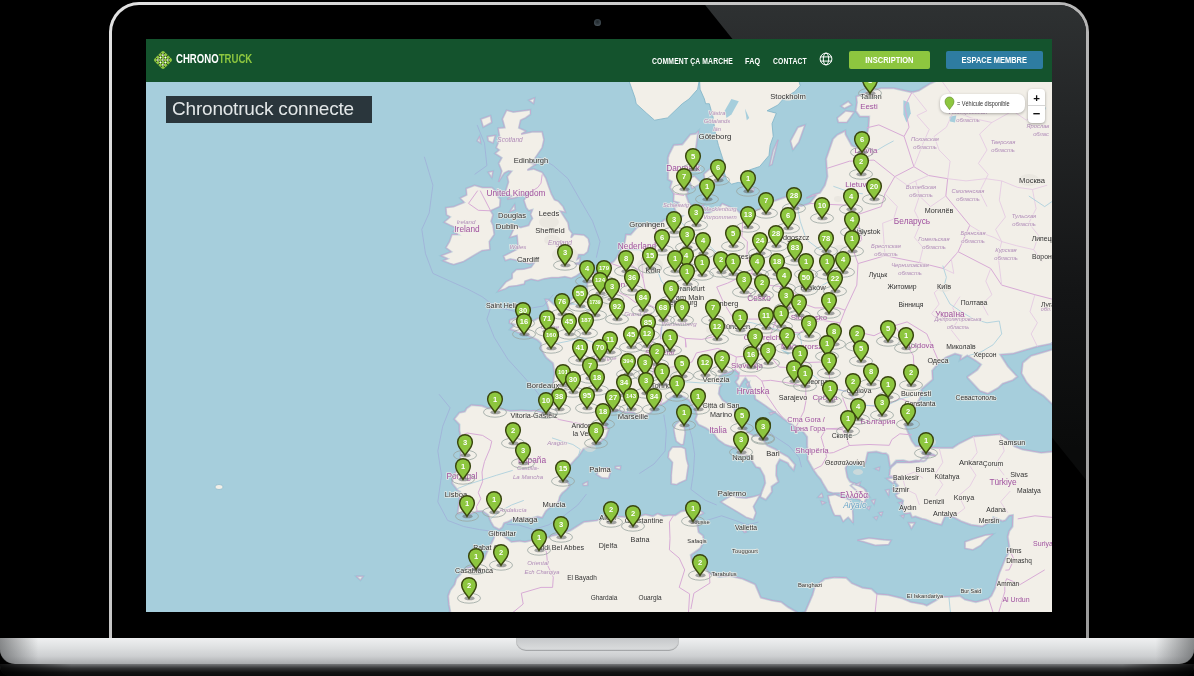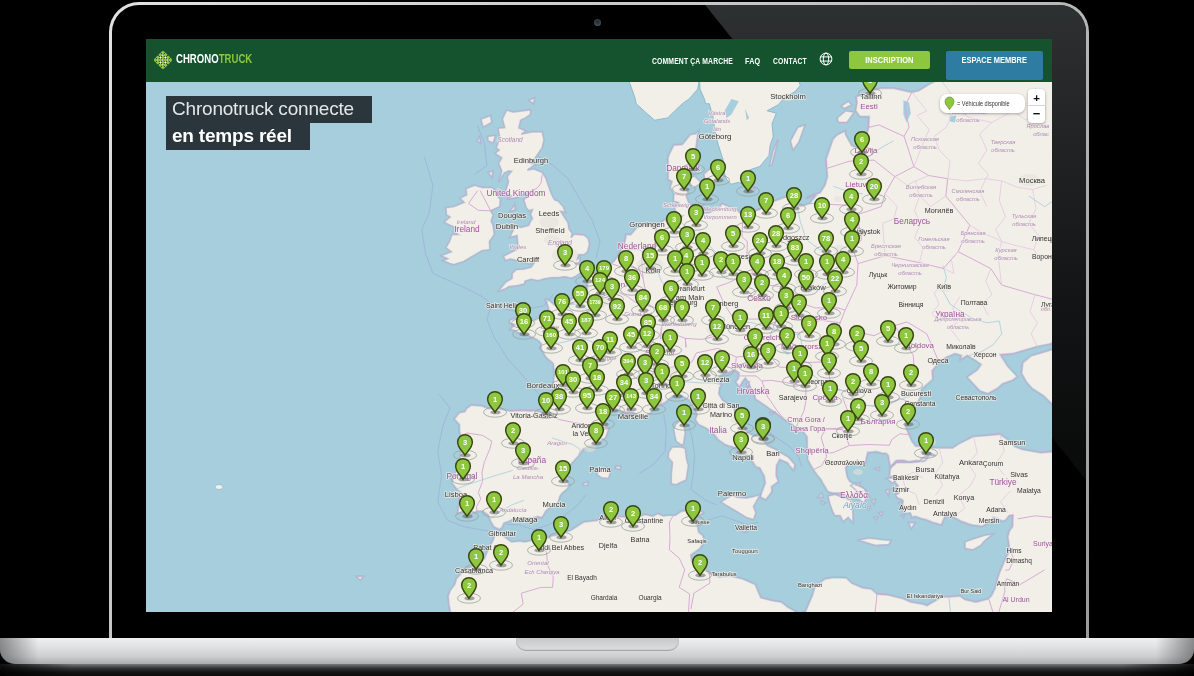--- a/index.html
+++ b/index.html
@@ -8,21 +8,21 @@
 .cam{position:absolute;left:485px;top:17px;width:7px;height:7px;border-radius:50%;background:radial-gradient(circle at 50% 40%,#20272b 0%,#39434a 55%,#5c676e 85%);}
 .screen{position:absolute;left:146px;top:39px;width:906px;height:573px;background:#fff;overflow:hidden;transform:translateZ(0)}
 .hdr{position:absolute;left:0;top:0;width:906px;height:43px;background:#14532d}
 .logo{position:absolute;left:7px;top:11px}
 .logotxt{position:absolute;left:30px;top:13px;font-size:12px;font-weight:bold;color:#fff;letter-spacing:0;transform:scaleX(.8);transform-origin:0 0}
 .logotxt span{color:#8DC63F}
 .nav{position:absolute;left:0;top:17px;width:906px;font-size:8.5px;font-weight:bold;color:#fff;letter-spacing:.2px}
 .nav i{font-style:normal;position:absolute;top:0}
 .globe{position:absolute;right:219px;top:13px}
 .btn1{position:absolute;right:122px;top:12px;width:81px;height:18px;background:#8DC63F;color:#fff;font-size:8.5px;font-weight:bold;text-align:center;line-height:18px;border-radius:2px}
-.btn2{position:absolute;right:9px;top:12px;width:97px;height:29px;background:#2E7CA1;color:#fff;font-size:8.5px;font-weight:bold;text-align:center;line-height:18px;border-radius:2px}
+.btn2{position:absolute;right:9px;top:12px;width:97px;height:18px;background:#2E7CA1;color:#fff;font-size:8.5px;font-weight:bold;text-align:center;line-height:18px;border-radius:2px}
 .btn1 span,.btn2 span{display:inline-block;transform:scaleX(.88)}
 .map{position:absolute;left:0;top:43px;width:906px;height:530px;background:#A6CEDC;transform:translateZ(0)}
 .ovl{position:absolute;left:20px;top:14px;z-index:50}
 .ovl .l{display:table;background:#2A363C;color:#E3E7E8;font-size:19px;font-weight:400;letter-spacing:-0.2px;padding:2px 18px 3px 6px;white-space:nowrap}
 .ovl .b{font-weight:bold;color:#fff}
 .leg{position:absolute;right:27px;top:12px;width:85px;height:19px;background:#fff;border-radius:7px;box-shadow:0 1px 3px rgba(0,0,0,.3);z-index:50;font-size:8px;color:#404040}
 .leg svg{position:absolute;left:4px;top:2px}
 .leg span{position:absolute;left:17px;top:5px;white-space:nowrap;font-size:7.5px;color:#333;transform:scaleX(.74);transform-origin:0 50%}
 .zoomc{position:absolute;right:7px;top:7px;width:17px;height:34px;background:#fff;border-radius:4px;box-shadow:0 1px 3px rgba(0,0,0,.35);z-index:50;text-align:center}
 .zoomc .zp{height:17px;line-height:18px;font-size:11.5px;font-weight:bold;color:#111;border-bottom:1px solid #d5d5d5}
@@ -1378,21 +1378,20 @@
           <path d="M0 13.3 C-2.2 9.0 -7.35 6.1 -7.35 0 A7.35 7.35 0 1 1 7.35 0 C7.35 6.1 2.2 9.0 0 13.3 Z" fill="#8DC63F" stroke="#3A470F" stroke-width="1.45"></path>
           <text x="0" y="2.7" font-size="7.6" font-weight="bold" fill="#FFFFFF" text-anchor="middle">2</text>
         </g>
 <g transform="translate(323 503)">
           <path d="M0 13.3 C-2.2 9.0 -7.35 6.1 -7.35 0 A7.35 7.35 0 1 1 7.35 0 C7.35 6.1 2.2 9.0 0 13.3 Z" fill="#8DC63F" stroke="#3A470F" stroke-width="1.45"></path>
           <text x="0" y="2.7" font-size="7.6" font-weight="bold" fill="#FFFFFF" text-anchor="middle">2</text>
         </g>
   </svg>
   <div class="ovl">
    <div class="l">Chronotruck connecte</div>
-   <div class="l b">en temps réel</div>
   </div>
   <div class="leg">
         <svg width="11" height="15" viewBox="-8 -8 16 22">
           <path d="M0 12 C-2.3 7.8 -6.6 5.3 -6.6 0 A6.6 6.6 0 1 1 6.6 0 C6.6 5.3 2.3 7.8 0 12 Z" fill="#8DC63F" stroke="#55801f" stroke-width="0.8"></path>
         </svg>
         <span>= Véhicule disponible</span>
       </div>
   <div class="zoomc">
         <div class="zp">+</div>
         <div class="zm">−</div>

